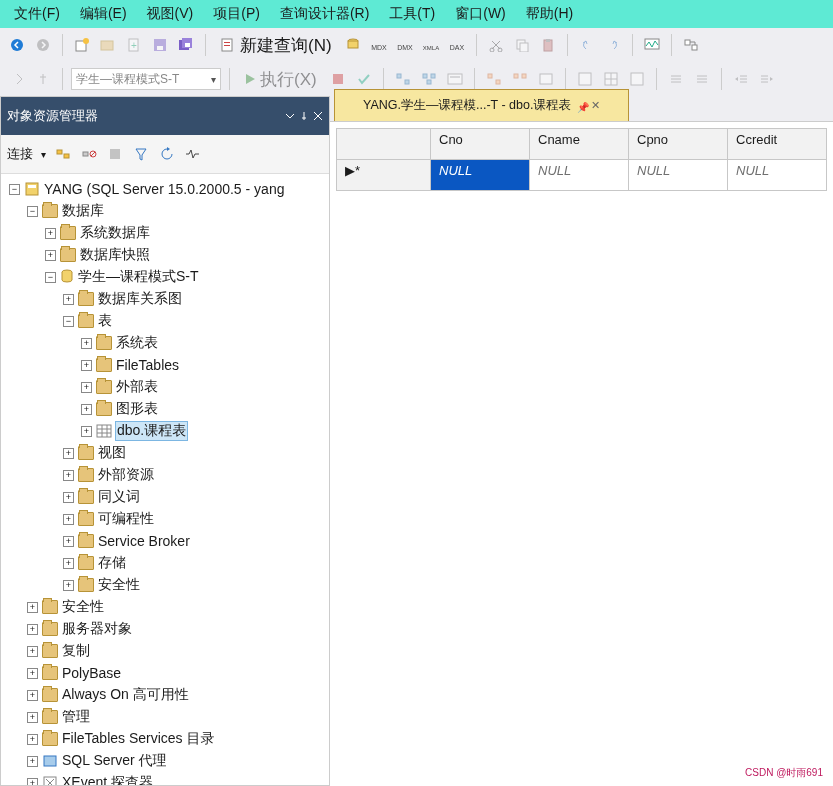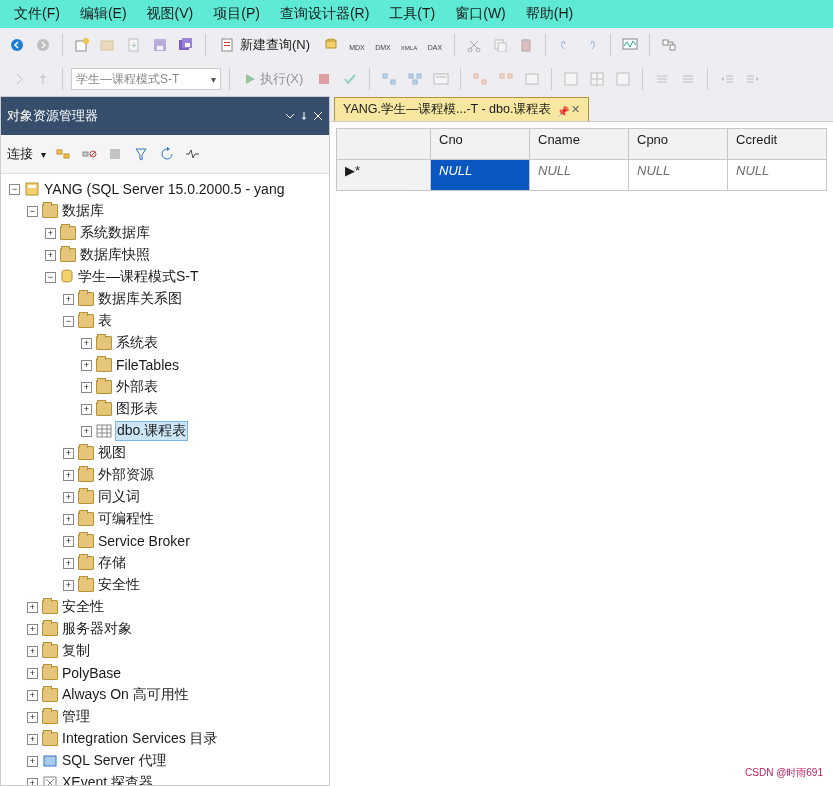--- a/index.html
+++ b/index.html
@@ -6,21 +6,21 @@
 body { width: 833px; height: 786px; background: #fff; font-size: 13px; color: #1b1b1b; overflow: hidden; position: relative; }
 
 
 .menubar { height: 28px; background: #5eead4; display: flex; align-items: center; padding: 0 4px; font-size: 14px; }
 .menubar span { padding: 2px 10px; cursor: default; }
 
 
 .toolbar { height: 34px; background: #eeeef2; display: flex; align-items: center; padding: 0 6px; gap: 4px; }
 .tb-btn { width: 22px; height: 22px; display: inline-flex; align-items: center; justify-content: center; border-radius: 2px; cursor: default; }
 .tb-sep { width: 1px; height: 22px; background: #ccc; margin: 0 4px; }
-.tb-text { padding: 2px 6px; font-size: 13px; display: inline-flex; align-items: center; gap: 4px; }
+.tb-text { padding: 2px 6px; font-size: 17px; display: inline-flex; align-items: center; gap: 4px; }
 .tb-combo { height: 22px; border: 1px solid #ccc; background: #fff; font-size: 12px; padding: 0 20px 0 4px; position: relative; color: #888; display: inline-flex; align-items: center; min-width: 150px; }
 .tb-combo::after { content:"▾"; position:absolute; right:4px; color:#555; font-size:10px; }
 .disabled { opacity: 0.45; }
 svg { display: block; }
 
 
 .main { display: flex; height: calc(100% - 96px); }
 .sidebar { width: 330px; border: 1px solid #ccc; display: flex; flex-direction: column; }
 .panel-title { background: #364e6b; color: #fff; height: 38px; display: flex; align-items: center; justify-content: space-between; padding: 0 6px; font-size: 13px; }
 .panel-title-btns { display:flex; gap:4px; }
@@ -41,21 +41,21 @@
 .label.selected { background:#cde6f7; outline:1px solid #7cb6e2; padding:0 1px; }
 .ind-0 { padding-left: 6px; }
 .ind-1 { padding-left: 24px; }
 .ind-2 { padding-left: 42px; }
 .ind-3 { padding-left: 60px; }
 .ind-4 { padding-left: 78px; }
 
 
 .content { flex:1; display:flex; flex-direction:column; }
 .tabs { height:26px; background:#eeeef2; display:flex; align-items:flex-end; border-bottom:1px solid #ccc; padding-left:4px; }
-.tab { height:24px; padding:0 8px; display:flex; align-items:center; gap:6px; font-size:12.5px; border:1px solid #ccc; border-bottom:none; background:#e6e6ea; margin-right:2px; cursor:default; }
+.tab { height:32px; padding:0 28px; display:flex; align-items:center; gap:6px; font-size:12.5px; border:1px solid #ccc; border-bottom:none; background:#e6e6ea; margin-right:2px; cursor:default; }
 .tab.active { background:#f7e7a0; border-color:#b79337; }
 .tab .pin { width:8px; height:8px; font-size:10px; color:#555; }
 .tab .close { font-size:11px; color:#666; }
 
 
 .grid { border-collapse:collapse; margin:6px; font-size:13px; }
 .grid th, .grid td { border:1px solid #c7c7c7; padding:3px 10px 12px 8px; text-align:left; height:22px; min-width:94px; }
 .grid th { background:#f2f2f2; font-weight:normal; }
 .rowhdr { background:#f2f2f2; width:28px; min-width:28px; text-align:center; padding:0; }
 .null-active { background:#0a57c2; color:#fff; font-style:italic; }
@@ -506,21 +506,21 @@
           <span>Always On 高可用性</span>
         </div>
       <div class="node ind-1">
           <span class="toggle">+</span>
           <span class="ico-folder"></span>
           <span>管理</span>
         </div>
       <div class="node ind-1">
           <span class="toggle">+</span>
           <span class="ico-folder"></span>
-          <span>Integration Services 目录</span>
+          <span>FileTables Services 目录</span>
         </div>
       <div class="node ind-1">
           <span class="toggle">+</span>
           <svg class="ico-server">
             <rect x="2" y="3" width="12" height="10" fill="#a7cceb" stroke="#3477c2"></rect>
           </svg>
           <span>SQL Server 代理</span>
         </div>
       <div class="node ind-1">
           <span class="toggle">+</span>

